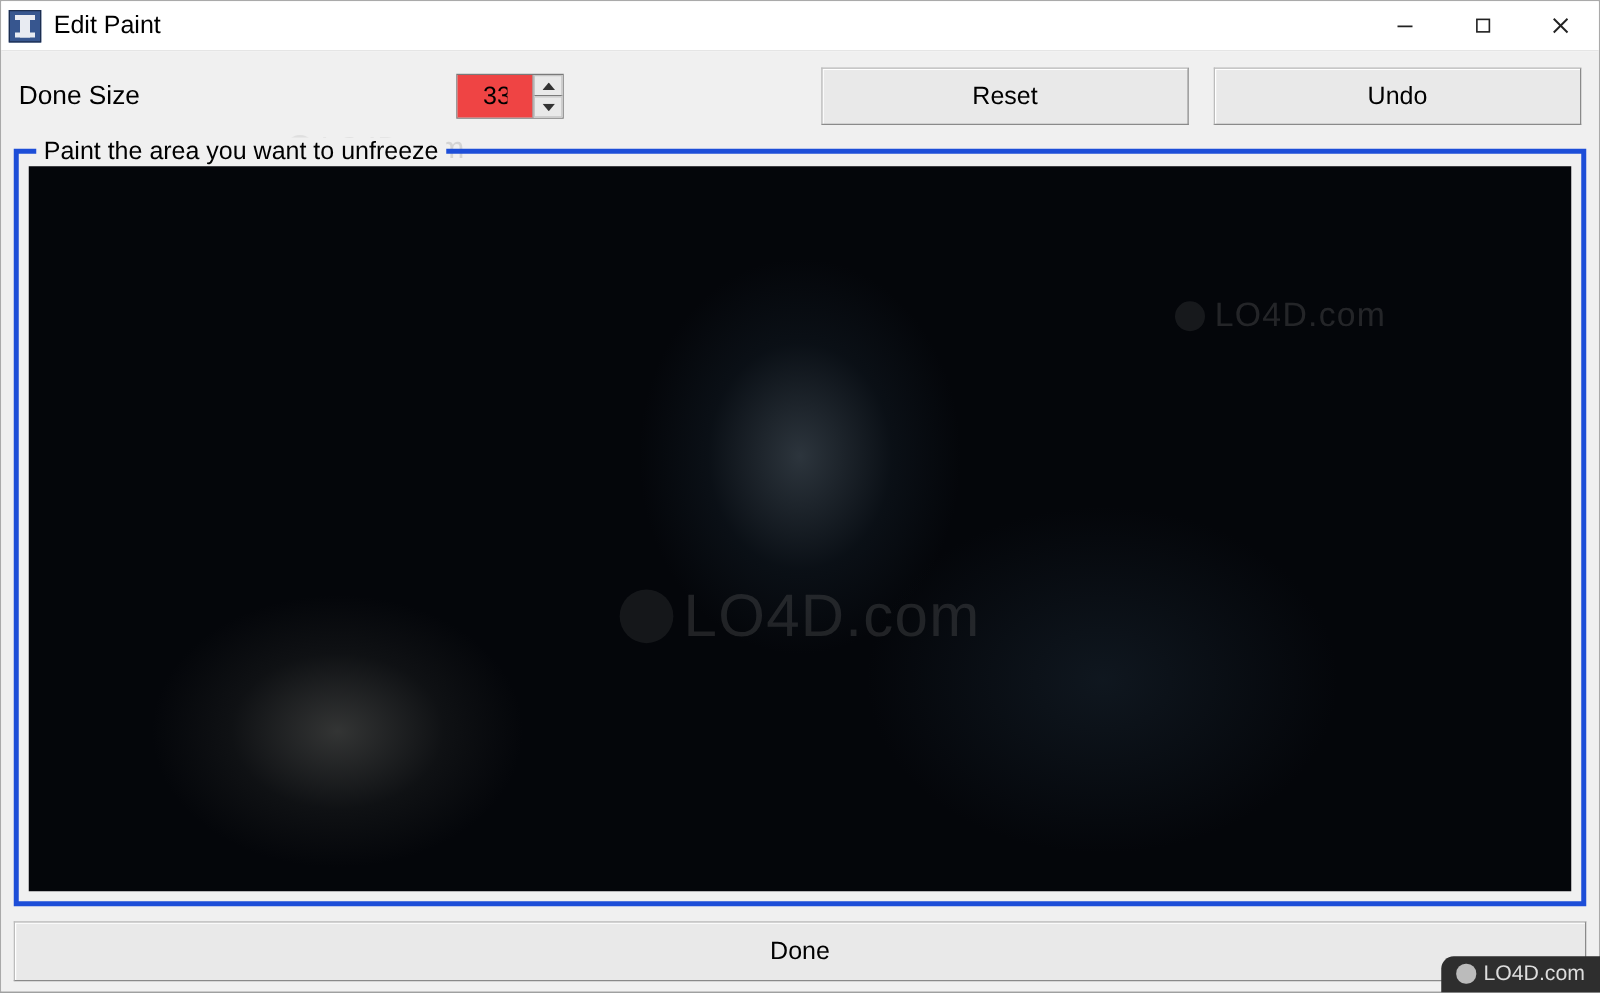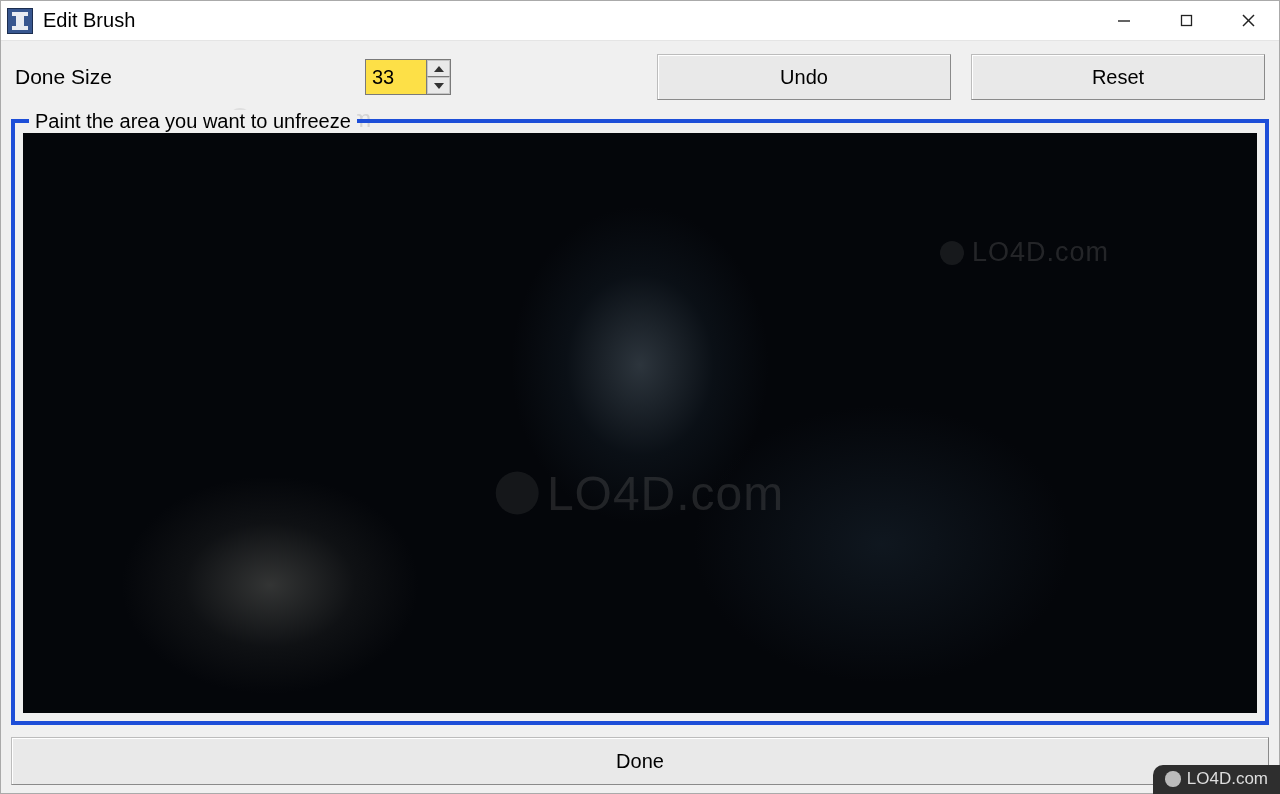--- a/index.html
+++ b/index.html
@@ -105,23 +105,23 @@
       align-items: stretch;
       border: 1px solid #7a7a7a;
       background: #ffffff;
       height: 36px;
       width: 86px;
     }
     .spin-input {
       border: none;
       outline: none;
       font-size: 20px;
-      padding: 2px 6px;
+      padding: 2px 20px;
       width: 60px;
-      background: #fde047;
+      background: #ef4444;
       font-family: inherit;
     }
     .spin-buttons {
       width: 24px;
       display: flex;
       flex-direction: column;
       border-left: 1px solid #7a7a7a;
     }
     .spin-up, .spin-down {
       flex: 1;
@@ -262,21 +262,21 @@
     }
   </style>
 </head>
 <body>
 
 <div class="window">
   <div class="titlebar">
     <div class="app-icon">
       <div class="app-icon-inner"></div>
     </div>
-    <div class="title-text">Edit Brush</div>
+    <div class="title-text">Edit Paint</div>
     <div class="win-controls">
       <div class="win-btn">
         <svg width="14" height="14" viewBox="0 0 14 14">
             <line x1="1" y1="7" x2="13" y2="7" stroke-width="1.4"></line>
           </svg>
       </div>
       <div class="win-btn">
         <svg width="13" height="13" viewBox="0 0 13 13">
             <rect x="1.5" y="1.5" width="10" height="10" fill="none" stroke-width="1.3"></rect>
           </svg>
@@ -310,22 +310,22 @@
           <div class="spin-down">
             <svg width="10" height="6">
                 <polygon points="0,0 10,0 5,6" fill="#333"></polygon>
               </svg>
           </div>
         </div>
       </div>
 
       <div class="spacer-flex"></div>
 
+      <button class="btn">Reset</button>
       <button class="btn">Undo</button>
-      <button class="btn">Reset</button>
     </div>
 
     <div class="group-box">
       <div class="group-legend">Paint the area you want to unfreeze</div>
       <div class="canvas-area">
         <div class="shoulder-glow"></div>
         <div class="face-glow"></div>
         <div class="hand-glow"></div>
         <div class="watermark wm-center">
           <span class="wm-globe"></span>

